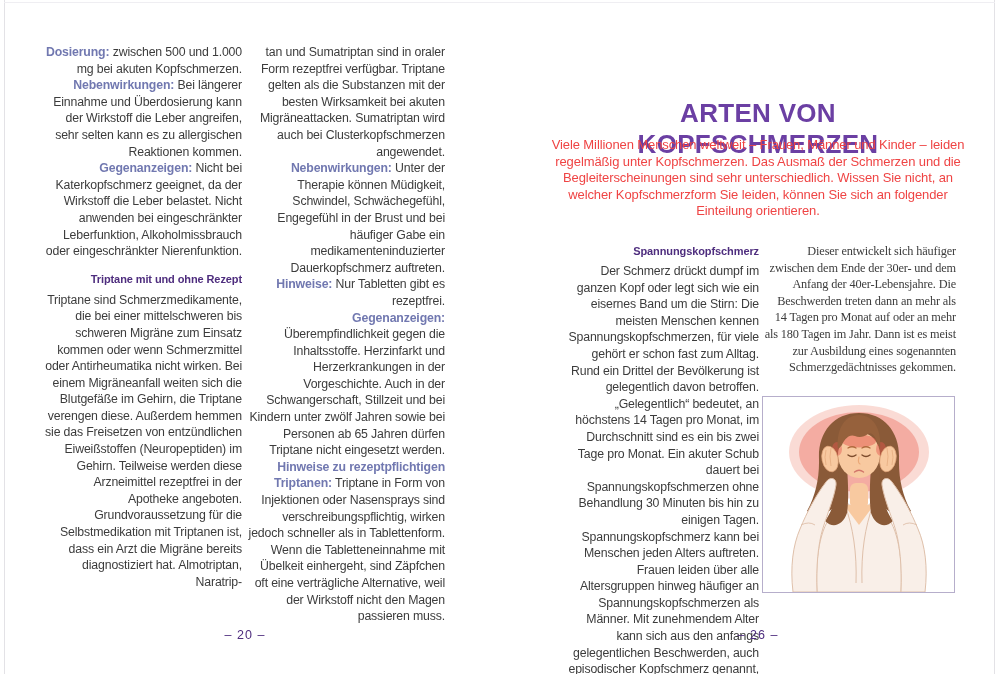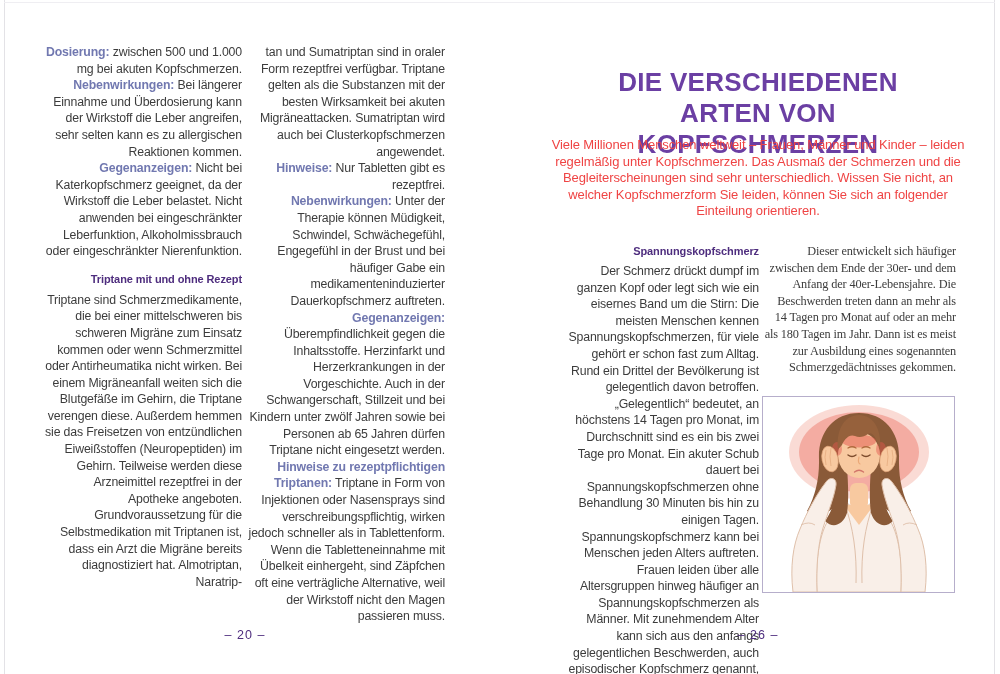--- a/index.html
+++ b/index.html
@@ -60,29 +60,29 @@
 <div class="col" id="lp-col1">
   <p class="entry"><span class="label">Dosierung:</span> <span>zwischen 500 und 1.000 mg bei akuten Kopfschmerzen.</span></p>
   <p class="entry"><span class="label">Nebenwirkungen:</span> <span>Bei längerer Einnahme und Überdosierung kann der Wirkstoff die Leber angreifen, sehr selten kann es zu allergischen Reaktionen kommen.</span></p>
   <p class="entry"><span class="label">Gegenanzeigen:</span> <span>Nicht bei Katerkopfschmerz geeignet, da der Wirkstoff die Leber belastet. Nicht anwenden bei eingeschränkter Leberfunktion, Alkoholmissbrauch oder eingeschränkter Nierenfunktion.</span></p>
   <h3 class="section-heading">Triptane mit und ohne Rezept</h3>
   <p class="body-p">Triptane sind Schmerzmedikamente, die bei einer mittelschweren bis schweren Migräne zum Einsatz kommen oder wenn Schmerzmittel oder Antirheumatika nicht wirken. Bei einem Migräneanfall weiten sich die Blutgefäße im Gehirn, die Triptane verengen diese. Außerdem hemmen sie das Freisetzen von entzündlichen Eiweißstoffen (Neuropeptiden) im Gehirn. Teilweise werden diese Arzneimittel rezeptfrei in der Apotheke angeboten. Grundvoraussetzung für die Selbstmedikation mit Triptanen ist, dass ein Arzt die Migräne bereits diagnostiziert hat. Almotriptan, Naratrip-</p>
 </div>
 
 <div class="col" id="lp-col2">
   <p class="body-p">tan und Sumatriptan sind in oraler Form rezeptfrei verfügbar. Triptane gelten als die Substanzen mit der besten Wirksamkeit bei akuten Migräneattacken. Sumatriptan wird auch bei Clusterkopfschmerzen angewendet.</p>
+  <p class="entry"><span class="label">Nebenwirkungen:</span> <span>Unter der Therapie können Müdigkeit, Schwindel, Schwächegefühl, Engegefühl in der Brust und bei häufiger Gabe ein medikamenteninduzierter Dauerkopfschmerz auftreten.</span></p>
   <p class="entry"><span class="label">Hinweise:</span> <span>Nur Tabletten gibt es rezeptfrei.</span></p>
-  <p class="entry"><span class="label">Nebenwirkungen:</span> <span>Unter der Therapie können Müdigkeit, Schwindel, Schwächegefühl, Engegefühl in der Brust und bei häufiger Gabe ein medikamenteninduzierter Dauerkopfschmerz auftreten.</span></p>
   <p class="entry"><span class="label">Gegenanzeigen:</span> <span>Überempfindlichkeit gegen die Inhaltsstoffe. Herzinfarkt und Herzerkrankungen in der Vorgeschichte. Auch in der Schwangerschaft, Stillzeit und bei Kindern unter zwölf Jahren sowie bei Personen ab 65 Jahren dürfen Triptane nicht eingesetzt werden.</span></p>
   <p class="entry"><span class="label">Hinweise zu rezeptpflichtigen Triptanen:</span> <span>Triptane in Form von Injektionen oder Nasensprays sind verschreibungspflichtig, wirken jedoch schneller als in Tablettenform. Wenn die Tabletteneinnahme mit Übelkeit einhergeht, sind Zäpfchen oft eine verträgliche Alternative, weil der Wirkstoff nicht den Magen passieren muss.</span></p>
 </div>
 
 <div class="page-number" id="pn-left">– 20 –</div>
 
-<h1 id="rp-title"><span>DIE VERSCHIEDENEN</span><br><span>ARTEN VON KOPFSCHMERZEN</span></h1>
+<h1 id="rp-title"><br><span>ARTEN VON KOPFSCHMERZEN</span></h1>
 
 <p id="rp-intro">Viele Millionen Menschen weltweit – Frauen, Männer und Kinder – leiden regelmäßig unter Kopfschmerzen. Das Ausmaß der Schmerzen und die Begleiterscheinungen sind sehr unterschiedlich. Wissen Sie nicht, an welcher Kopfschmerzform Sie leiden, können Sie sich an folgender Einteilung orientieren.</p>
 
 <div class="col" id="rp-col1">
   <h3 class="section-heading first">Spannungskopfschmerz</h3>
   <p class="body-p">Der Schmerz drückt dumpf im ganzen Kopf oder legt sich wie ein eisernes Band um die Stirn: Die meisten Menschen kennen Spannungskopfschmerzen, für viele gehört er schon fast zum Alltag. Rund ein Drittel der Bevölkerung ist gelegentlich davon betroffen. „Gelegentlich“ bedeutet, an höchstens 14 Tagen pro Monat, im Durchschnitt sind es ein bis zwei Tage pro Monat. Ein akuter Schub dauert bei Spannungskopfschmerzen ohne Behandlung 30 Minuten bis hin zu einigen Tagen.</p>
   <p class="body-p">Spannungskopfschmerz kann bei Menschen jeden Alters auftreten. Frauen leiden über alle Altersgruppen hinweg häufiger an Spannungskopfschmerzen als Männer. Mit zunehmendem Alter kann sich aus den anfangs gelegentlichen Beschwerden, auch episodischer Kopfschmerz genannt, ein chronischer Spannungskopfschmerz entwickeln.</p>
 </div>
 
 <div class="col" id="rp-col2">

